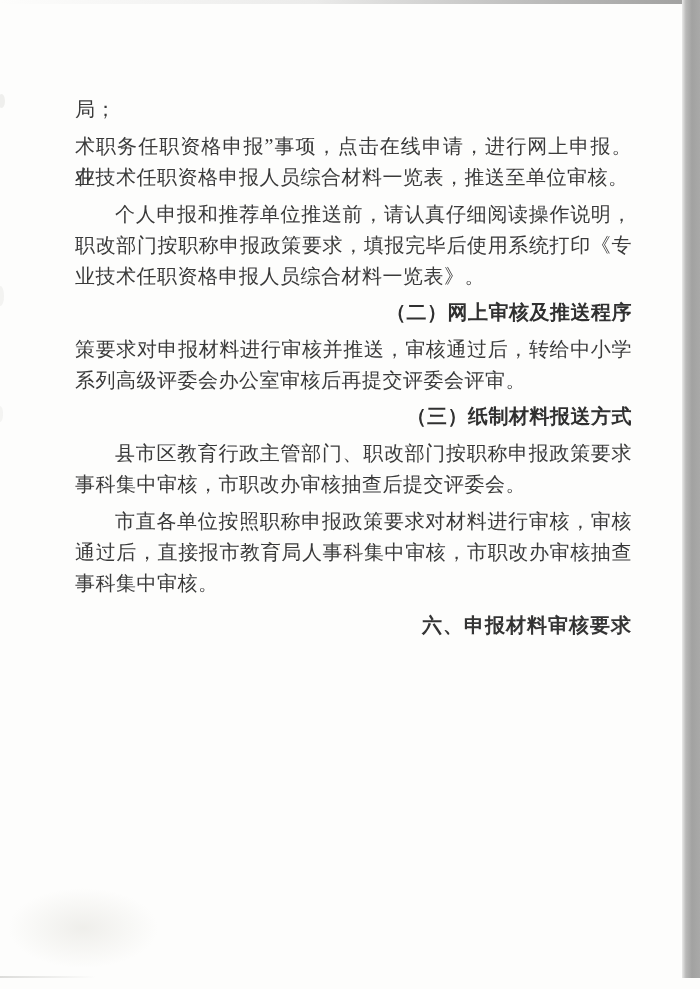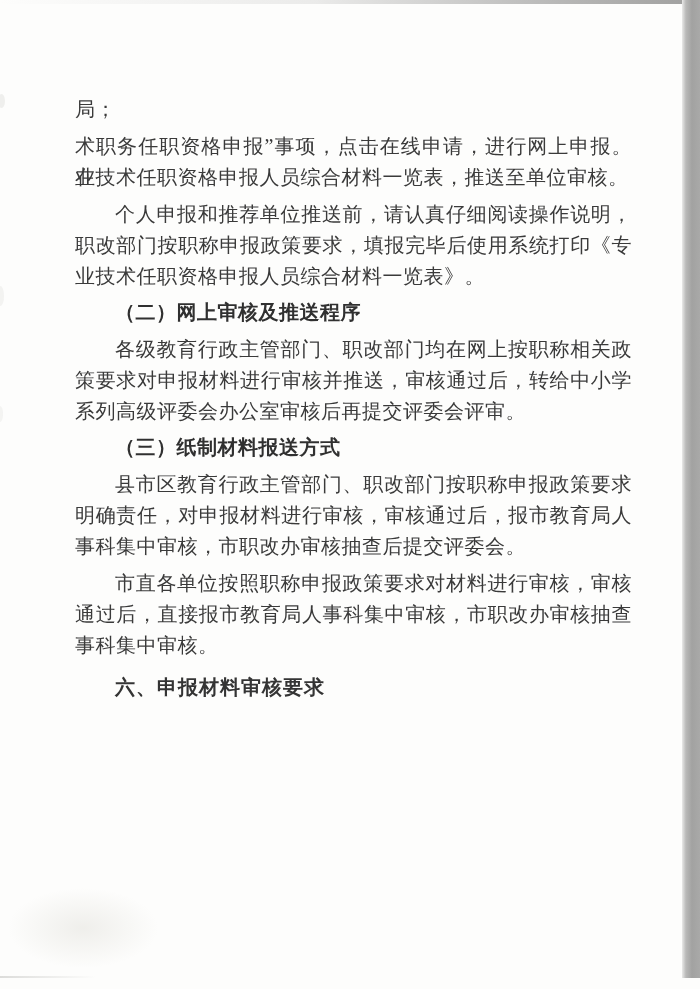--- a/index.html
+++ b/index.html
@@ -40,21 +40,21 @@
   .block + .block{margin-top:6px;}
   .line{
     font-size:20px;line-height:31px;height:31px;
     white-space:nowrap;
     letter-spacing:.5px;
   }
   .line.j{ 
     text-align:justify;text-align-last:justify;white-space:normal;
     word-break:break-all;
   }
-  .line.indent{text-indent:2em;}
+  .line.indent{text-indent:2em;text-align:right;}
   .block.heading-kai .line{
     font-weight:bold;color:#303030;
     font-family:"Liberation Serif","DejaVu Serif",serif;
   }
   .block.heading-hei .line{
     font-weight:bold;color:#343434;
     font-family:"Liberation Sans","DejaVu Sans",sans-serif;
     letter-spacing:1px;
     margin-top:11px;
   }
@@ -83,30 +83,28 @@
       </div>
       <div class="block body p-gap">
         <div class="line j indent">个人申报和推荐单位推送前，请认真仔细阅读操作说明，</div>
         <div class="line j">职改部门按职称申报政策要求，填报完毕后使用系统打印《专</div>
         <div class="line">业技术任职资格申报人员综合材料一览表》。</div>
       </div>
       <div class="block heading-kai h-gap">
         <div class="line indent">（二）网上审核及推送程序</div>
       </div>
       <div class="block body p-gap">
-        <div class="line j indent">各级教育行政主管部门、职改部门均在网上按职称相关政</div>
         <div class="line j">策要求对申报材料进行审核并推送，审核通过后，转给中小学</div>
         <div class="line">系列高级评委会办公室审核后再提交评委会评审。</div>
       </div>
       <div class="block heading-kai h-gap">
         <div class="line indent">（三）纸制材料报送方式</div>
       </div>
       <div class="block body p-gap">
         <div class="line j indent">县市区教育行政主管部门、职改部门按职称申报政策要求</div>
-        <div class="line j">明确责任，对申报材料进行审核，审核通过后，报市教育局人</div>
         <div class="line">事科集中审核，市职改办审核抽查后提交评委会。</div>
       </div>
       <div class="block body p-gap">
         <div class="line j indent">市直各单位按照职称申报政策要求对材料进行审核，审核</div>
         <div class="line j">通过后，直接报市教育局人事科集中审核，市职改办审核抽查</div>
         <div class="line">事科集中审核。</div>
       </div>
       <div class="block heading-hei h-gap">
         <div class="line indent">六、申报材料审核要求</div>
       </div>

